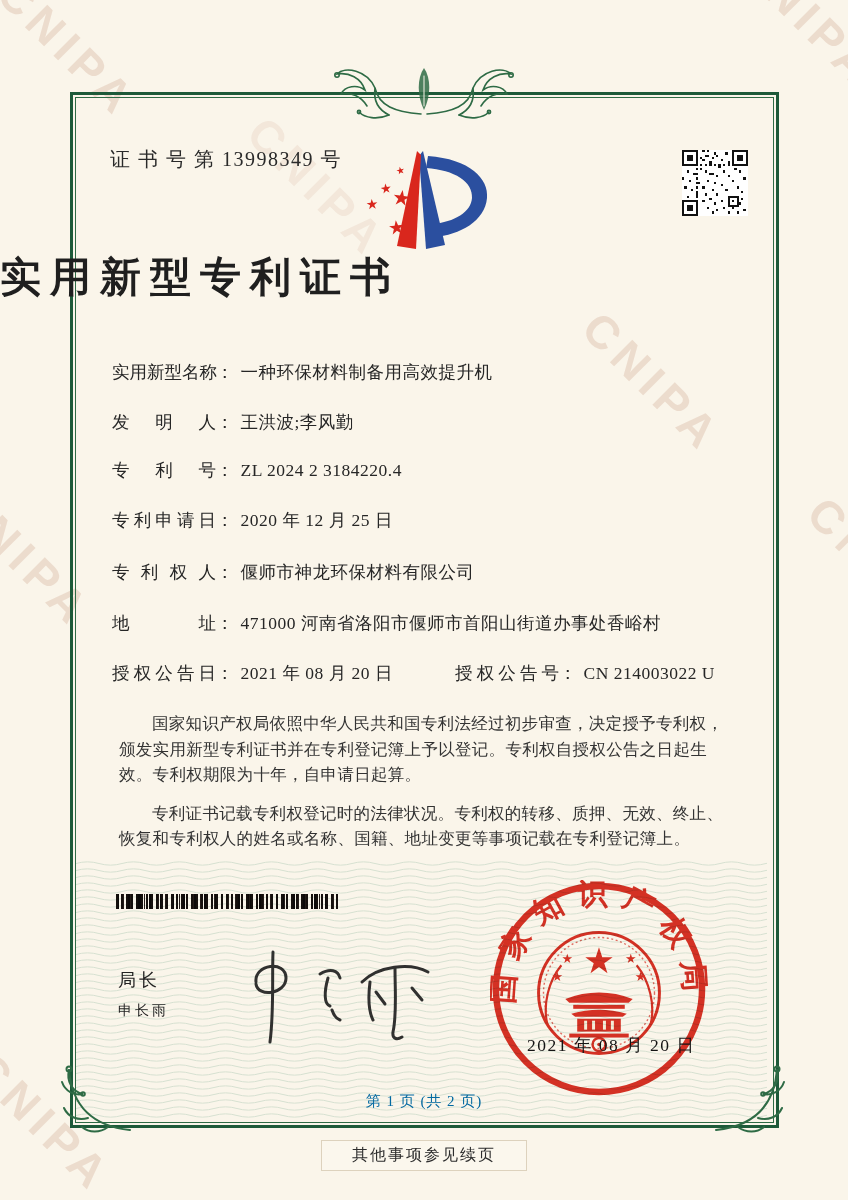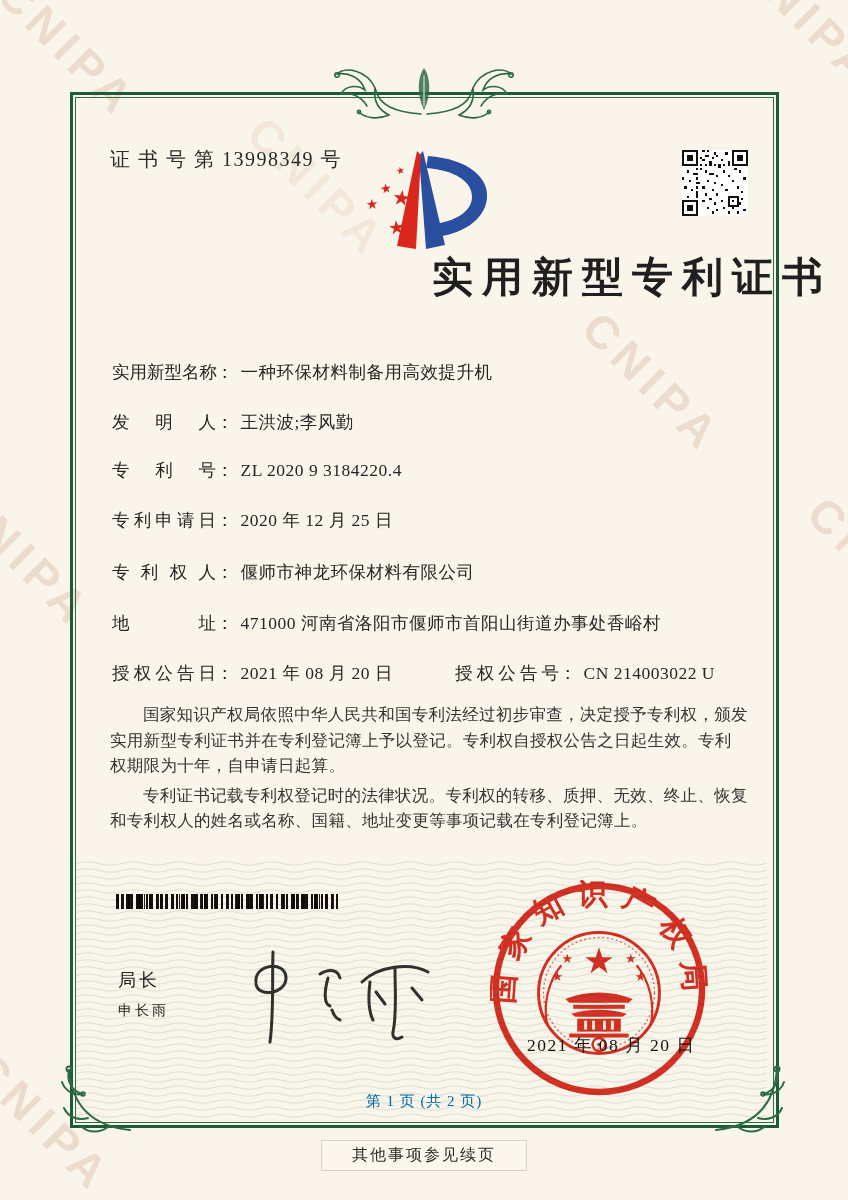--- a/index.html
+++ b/index.html
@@ -8,31 +8,31 @@
   .wm{position:absolute;font-family:"Liberation Sans","DejaVu Sans",sans-serif;
       font-weight:bold;font-size:46px;letter-spacing:7px;color:rgba(205,162,140,0.30);
       transform:rotate(45deg);white-space:nowrap;user-select:none;}
   .frame{position:absolute;left:70px;top:92px;width:703px;height:1030px;border:3px solid #1d5a39;}
   .frame-inner{position:absolute;inset:2px;border:1px solid #2e6b45;}
   .waves{position:absolute;left:76px;top:860px;}
   .certno{position:absolute;left:110px;top:146px;font-size:20px;color:#2a2a2a;letter-spacing:1.5px;}
   .logo{position:absolute;left:352px;top:146px;width:150px;height:108px;}
   .logo .star{position:absolute;color:#d9271d;line-height:1;}
   .qr{position:absolute;left:682px;top:150px;width:66px;height:66px;}
-  .title{position:absolute;left:0;right:16px;top:250px;text-align:right;font-size:41px;font-weight:bold;
+  .title{position:absolute;left:0;right:0;top:250px;text-align:left;font-size:41px;font-weight:bold;
          color:#1f1f1f;letter-spacing:9px;}
   .row{position:absolute;left:112px;font-size:17.5px;color:#262626;white-space:nowrap;}
   .flabel{display:inline-block;width:104px;text-align:justify;text-align-last:justify;
           text-justify:inter-character;vertical-align:bottom;}
   .fcolon{display:inline-block;}
   .fval{margin-left:7px;letter-spacing:0.5px;}
   .grant-right{position:absolute;left:343px;top:0;white-space:nowrap;}
   .paras{position:absolute;left:106px;top:698px;width:646px;font-size:16.5px;line-height:25.5px;
          color:#333;letter-spacing:0.3px;}
-  .paras p{margin:4px;text-indent:2em;}
+  .paras p{margin:13px;text-indent:2em;}
   .barcode{position:absolute;left:116px;top:894px;width:222px;height:15px;
      background-image:
        repeating-linear-gradient(90deg,#15100d 0 2px,transparent 2px 5px),
        repeating-linear-gradient(90deg,#241c18 0 1px,transparent 1px 7px),
        repeating-linear-gradient(90deg,#0c0a09 0 3px,transparent 3px 11px);}
   .signer-title{position:absolute;left:118px;top:968px;font-size:18px;letter-spacing:3px;color:#222;font-family:Liberation Serif, serif;}
   .signer-name{position:absolute;left:118px;top:1002px;font-size:14px;letter-spacing:3px;color:#222;}
   .signature{position:absolute;left:232px;top:948px;}
   .seal{position:absolute;left:490px;top:880px;width:218px;height:218px;mix-blend-mode:multiply;opacity:0.95;}
   .seal-date{position:absolute;left:527px;top:1033px;width:180px;font-size:17.5px;color:#141414;
@@ -145,21 +145,21 @@
 
   <div class="title">实用新型专利证书</div>
 
   <div class="row" style="top:360px;">
     <span class="flabel">实用新型名称</span><span class="fcolon">：</span><span class="fval">一种环保材料制备用高效提升机</span>
   </div>
   <div class="row" style="top:410px;">
     <span class="flabel">发明人</span><span class="fcolon">：</span><span class="fval">王洪波;李风勤</span>
   </div>
   <div class="row" style="top:458px;">
-    <span class="flabel">专利号</span><span class="fcolon">：</span><span class="fval">ZL 2020 9 3184220.4</span>
+    <span class="flabel">专利号</span><span class="fcolon">：</span><span class="fval">ZL 2024 2 3184220.4</span>
   </div>
   <div class="row" style="top:508px;">
     <span class="flabel">专利申请日</span><span class="fcolon">：</span><span class="fval">2020 年 12 月 25 日</span>
   </div>
   <div class="row" style="top:560px;">
     <span class="flabel">专利权人</span><span class="fcolon">：</span><span class="fval">偃师市神龙环保材料有限公司</span>
   </div>
   <div class="row" style="top:611px;">
     <span class="flabel">地址</span><span class="fcolon">：</span><span class="fval">471000 河南省洛阳市偃师市首阳山街道办事处香峪村</span>
   </div>

